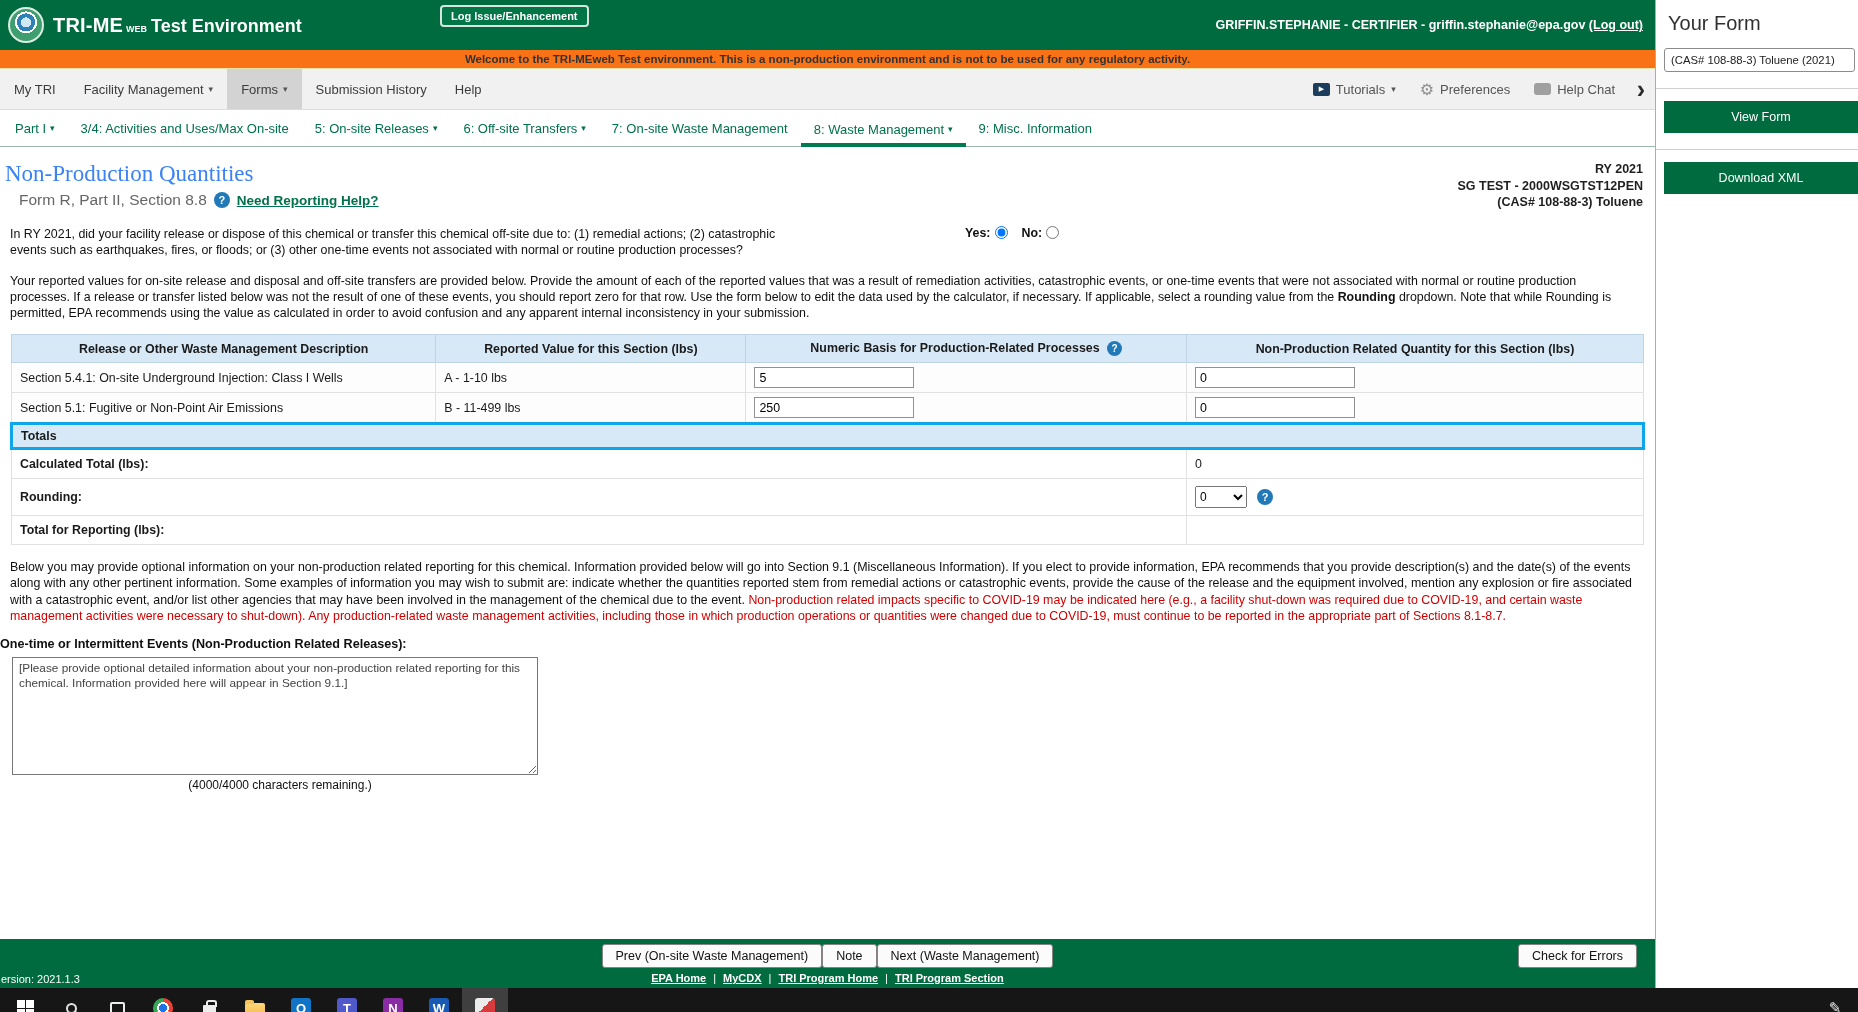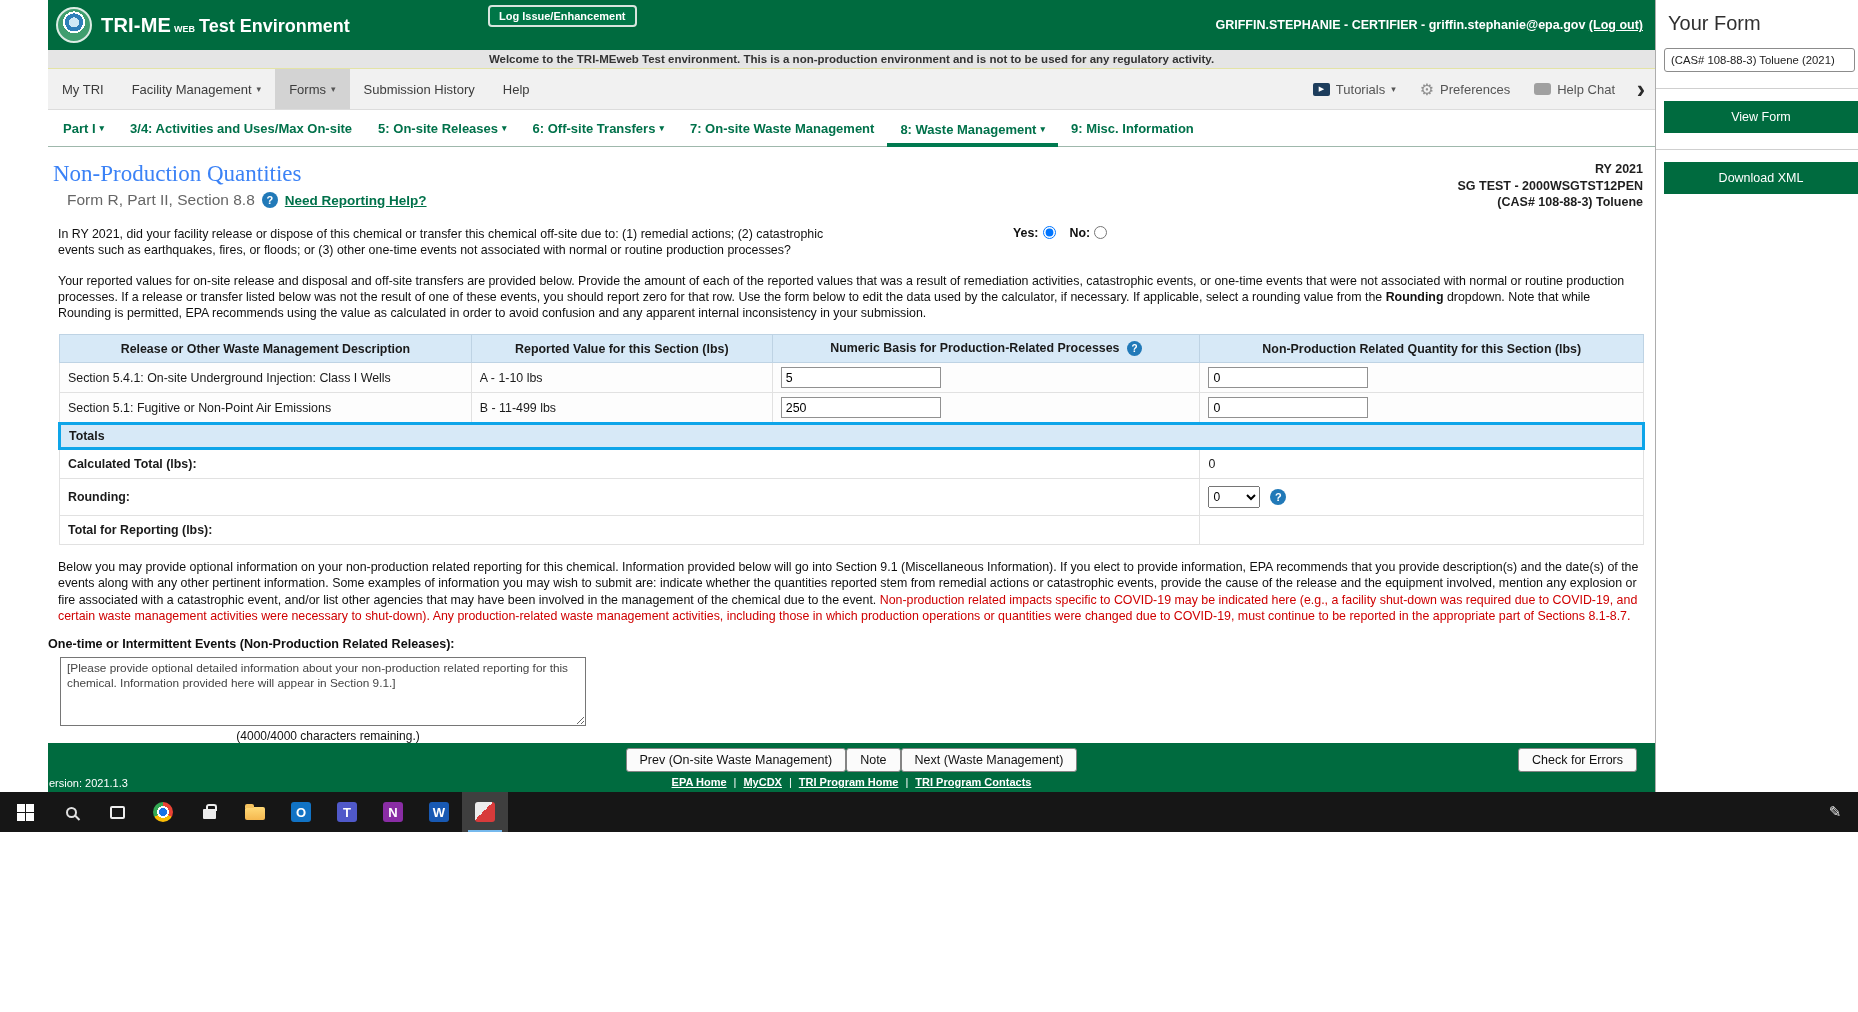--- a/index.html
+++ b/index.html
@@ -1,37 +1,37 @@
 <!DOCTYPE html>
 <html><head>
 <meta charset="utf-8">
 <style>
   html,body{margin:0;padding:0;width:1858px;height:1012px;overflow:hidden;background:#fff;
     font-family:"Liberation Sans",sans-serif;}
   *{box-sizing:border-box;}
 
-  .app-row{display:flex;height:792px;margin-left:48px;}
+  .app-row{display:flex;height:988px;}
   .main{flex:1;min-width:0;display:flex;flex-direction:column;position:relative;background:#fff;}
   .sidebar{width:203px;border-left:1px solid #adadad;background:#fff;display:flex;flex-direction:column;}
 
   
   .top-header{height:50px;background:#006B3F;display:flex;align-items:center;padding:0 12px 0 8px;color:#fff;position:relative;flex:0 0 auto;}
   .epa-logo{width:36px;height:36px;border-radius:50%;border:2px solid #dcece4;flex:0 0 auto;
     background:radial-gradient(circle at 50% 42%,#cfe9f5 0 5px,#2f7fb8 5px 9px,#fff 9px 11px,#3f9e6e 11px 18px);}
   .brand{margin-left:9px;display:flex;align-items:baseline;white-space:nowrap;}
   .brand-main{font-size:20px;font-weight:bold;letter-spacing:.2px;}
   .brand-web{font-size:9px;font-weight:bold;margin:0 4px 0 3px;}
   .brand-env{font-size:18px;font-weight:600;}
   .log-issue-btn{position:absolute;left:440px;top:5px;background:#007647;border:2px solid #d7e5de;border-radius:4px;
     color:#fff;font-size:11px;font-weight:bold;padding:3px 9px;cursor:pointer;font-family:inherit;}
   .user-info{margin-left:auto;font-size:12.5px;font-weight:bold;white-space:nowrap;}
   .logout{text-decoration:underline;cursor:pointer;}
 
   
-  .notice{height:19px;line-height:19px;background:#e5e5e5;border-bottom:1px solid #e3e3a6;color:#333;
+  .notice{height:19px;line-height:19px;background:#f97316;border-bottom:1px solid #e3e3a6;color:#333;
     font-size:11.5px;font-weight:bold;text-align:center;flex:0 0 auto;}
 
   
   .nav-bar{height:41px;background:#f1f1f1;border-bottom:1px solid #dcdcdc;display:flex;align-items:stretch;
     font-size:13px;color:#3c3c3c;flex:0 0 auto;}
   .nav-item{display:flex;align-items:center;gap:5px;padding:0 14px;cursor:pointer;}
   .nav-item.active{background:#d3d3d3;}
   .caret{font-size:9px;color:#555;line-height:1;}
   .nav-right{margin-left:auto;display:flex;align-items:center;}
   .nav-util{display:flex;align-items:center;gap:6px;padding:0 12px;cursor:pointer;color:#555;height:100%;}
@@ -39,21 +39,21 @@
     display:flex;align-items:center;justify-content:center;}
   .gear-icon{font-size:16px;color:#8f8f8f;}
   .chat-icon{width:17px;height:12px;background:#a0a0a0;border-radius:3px;position:relative;}
   .chat-icon::after{content:"";position:absolute;left:3px;bottom:-4px;border:4px solid transparent;
     border-top-color:#a0a0a0;border-left-width:2px;border-right-width:2px;}
   .expand-chevron{width:28px;display:flex;align-items:center;justify-content:center;font-size:25px;
     font-weight:bold;color:#2b2b2b;cursor:pointer;}
 
   
   .form-tabs{display:flex;align-items:flex-end;padding:0 2px;border-bottom:1px solid #9fb8ac;background:#fff;
-    font-size:13px;font-weight:bold;color:#00714a;height:37px;flex:0 0 auto;}
+    font-size:13px;font-weight:normal;color:#00714a;height:37px;flex:0 0 auto;}
   .tab{display:flex;align-items:center;gap:4px;padding:0 13px 10px;cursor:pointer;white-space:nowrap;}
   .tab .caret{color:#00714a;}
   .tab.active{border-bottom:4px solid #007a50;padding-bottom:6px;margin-bottom:-1px;}
 
   .content{flex:1;overflow:hidden;display:flex;flex-direction:column;}
 
   .page-head{display:flex;justify-content:space-between;align-items:flex-start;padding:14px 8px 0 5px;}
   .page-title{font-size:23px;color:#3b82f6;font-weight:500;margin:0;font-family:Liberation Serif, serif;}
   .page-sub{display:flex;align-items:center;gap:7px;margin:4px 0 0 14px;font-size:15.5px;color:#666;}
   .help-badge{width:16px;height:16px;border-radius:50%;background:#2179b8;color:#fff;font-size:11px;font-weight:bold;
@@ -331,21 +331,21 @@
         <button class="fbtn">Next (Waste Management)</button>
       </div>
       <button class="fbtn check-errors">Check for Errors</button>
       <div class="footer-links">
         <span class="link">EPA Home</span>
         <span class="sep">|</span>
         <span class="link">MyCDX</span>
         <span class="sep">|</span>
         <span class="link">TRI Program Home</span>
         <span class="sep">|</span>
-        <span class="link">TRI Program Contacts</span>
+        <span class="link">TRI Program Section</span>
       </div>
       <div class="version">ersion: 2021.1.3</div>
     </div>
   </div>
 
   <div class="sidebar">
     <div class="sb-title">Your Form</div>
     <div class="sb-select">(CAS# 108-88-3) Toluene (2021)</div>
     <div class="sb-divider"></div>
     <button class="sb-btn">View Form</button>

